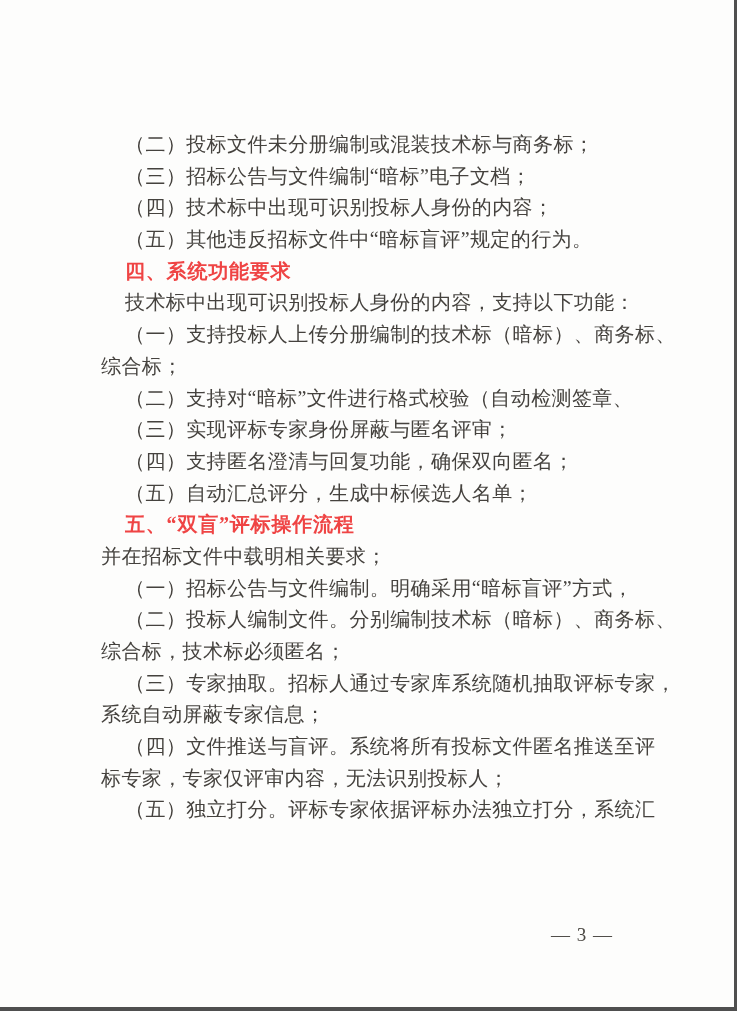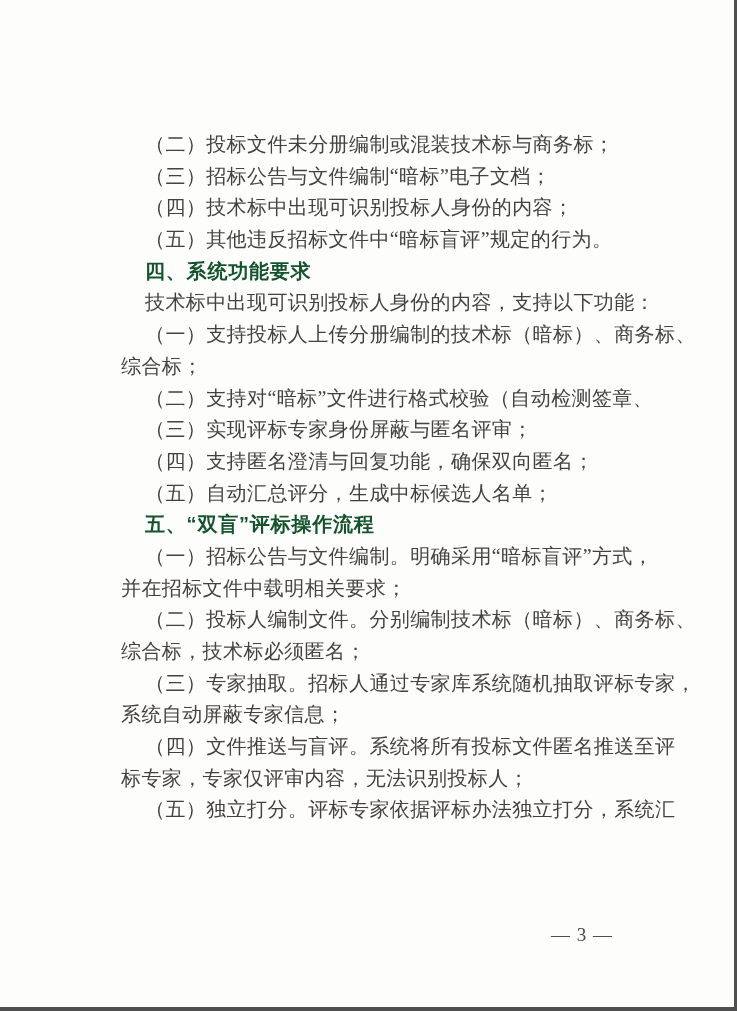--- a/index.html
+++ b/index.html
@@ -12,43 +12,43 @@
     width: 737px;
     height: 1011px;
     background: #fefefdl;
     background-color: #fdfdfc;
     overflow: hidden;
     font-family: "Liberation Serif", "DejaVu Serif", serif;
   }
   .content {
     position: absolute;
     top: 129px;
-    left: 104px;
+    left: 84px;
     width: 600px;
   }
   .line {
     font-size: 20px;
     line-height: 31.7px;
     height: 31.7px;
     white-space: nowrap;
     color: #45423e;
     letter-spacing: 0.4px;
   }
   .indent {
     padding-left: 41px;
   }
   .flush {
     padding-left: 0;
     margin-left: 17px;
   }
   .heading {
     padding-left: 41px;
     font-weight: 700;
-    color: #14532d;
-    font-family: Liberation Sans, sans-serif;
+    color: #ef4444;
+    font-family: Liberation Serif, serif;
     letter-spacing: 0.8px;
   }
   .page-number {
     position: absolute;
     top: 924px;
     left: 551px;
     font-size: 19px;
     color: #4a4742;
     letter-spacing: 1px;
     white-space: nowrap;
@@ -82,22 +82,22 @@
     <div class="line indent">（五）其他违反招标文件中“暗标盲评”规定的行为。</div>
     <div class="line heading">四、系统功能要求</div>
     <div class="line indent">技术标中出现可识别投标人身份的内容，支持以下功能：</div>
     <div class="line indent">（一）支持投标人上传分册编制的技术标（暗标）、商务标、</div>
     <div class="line flush">综合标；</div>
     <div class="line indent">（二）支持对“暗标”文件进行格式校验（自动检测签章、</div>
     <div class="line indent">（三）实现评标专家身份屏蔽与匿名评审；</div>
     <div class="line indent">（四）支持匿名澄清与回复功能，确保双向匿名；</div>
     <div class="line indent">（五）自动汇总评分，生成中标候选人名单；</div>
     <div class="line heading">五、“双盲”评标操作流程</div>
+    <div class="line flush">并在招标文件中载明相关要求；</div>
     <div class="line indent">（一）招标公告与文件编制。明确采用“暗标盲评”方式，</div>
-    <div class="line flush">并在招标文件中载明相关要求；</div>
     <div class="line indent">（二）投标人编制文件。分别编制技术标（暗标）、商务标、</div>
     <div class="line flush">综合标，技术标必须匿名；</div>
     <div class="line indent">（三）专家抽取。招标人通过专家库系统随机抽取评标专家，</div>
     <div class="line flush">系统自动屏蔽专家信息；</div>
     <div class="line indent">（四）文件推送与盲评。系统将所有投标文件匿名推送至评</div>
     <div class="line flush">标专家，专家仅评审内容，无法识别投标人；</div>
     <div class="line indent">（五）独立打分。评标专家依据评标办法独立打分，系统汇</div>
   </div>
 
   <div class="page-number">— 3 —</div>

